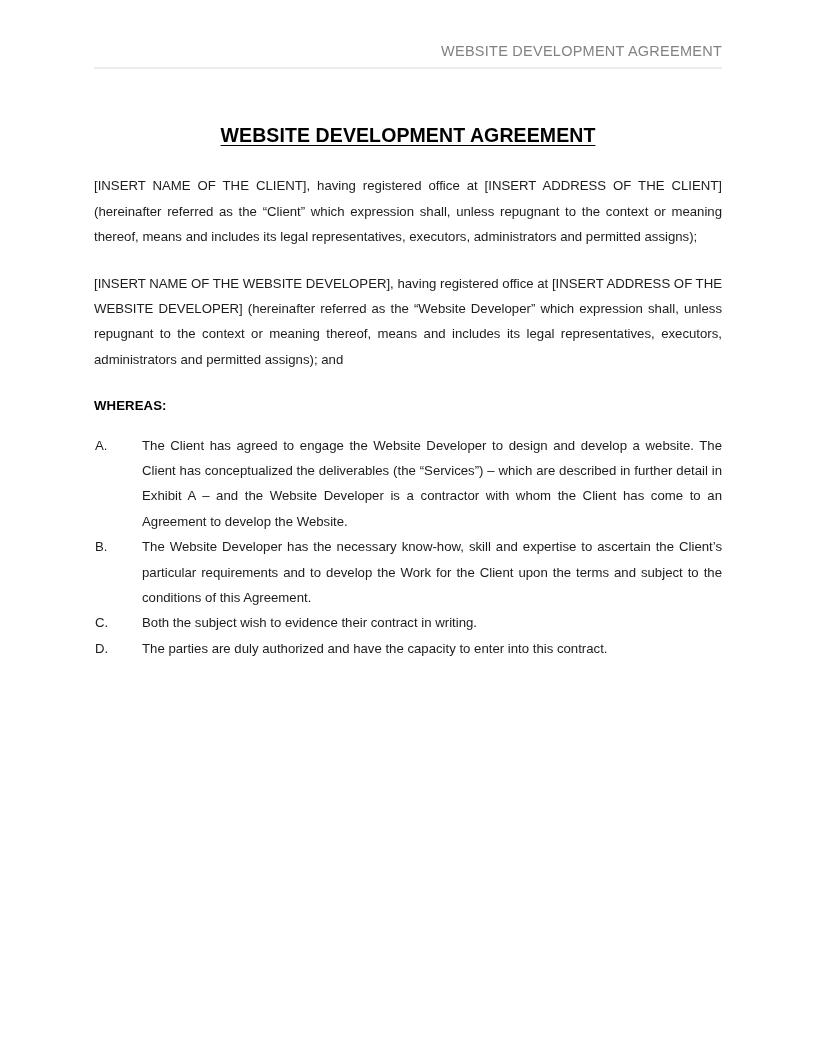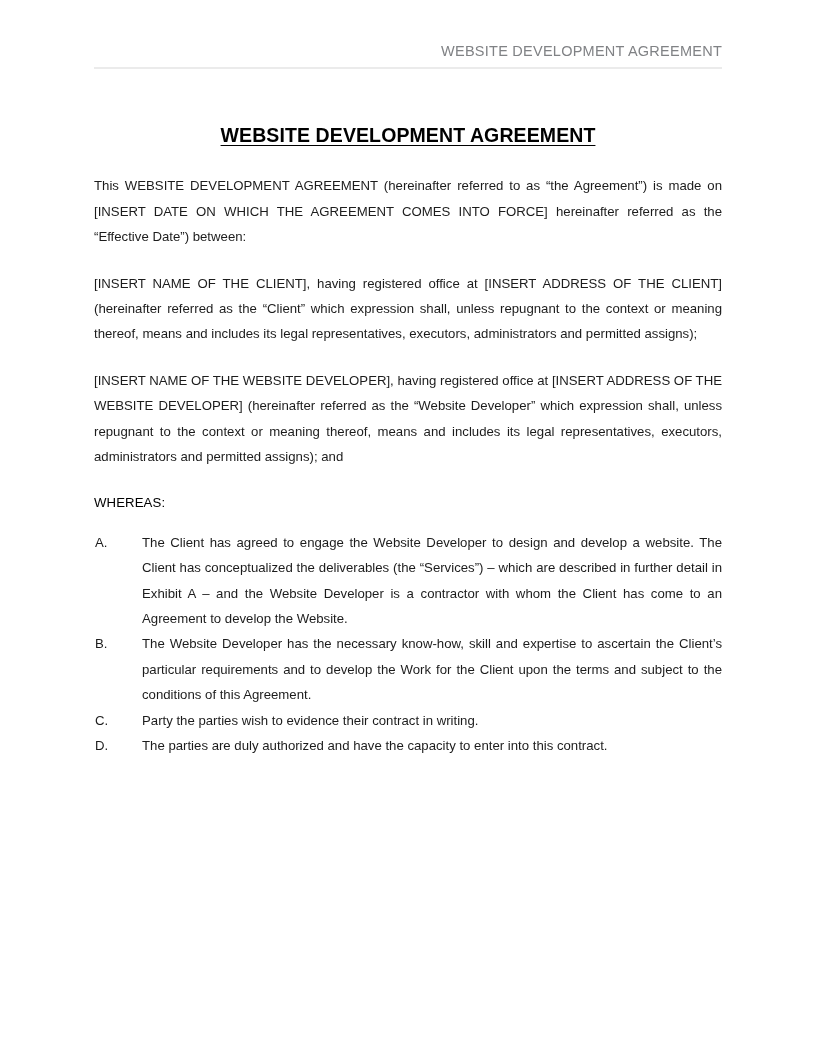--- a/index.html
+++ b/index.html
@@ -65,21 +65,21 @@
     line-height: 25.4px;
     color: #1c1c1c;
     text-align: justify;
     text-justify: inter-word;
   }
   p.para:last-child { margin-bottom: 0; }
 
   .whereas {
     margin: 0 0 14px 0;
     font-size: 13.2px;
-    font-weight: normal;
+    font-weight: bold;
     line-height: 25.4px;
     color: #000000;
     letter-spacing: 0.1px;
   }
 
   
   .lettered-list {
     margin: 0;
     padding: 0;
     list-style: none;
@@ -130,41 +130,40 @@
 <div class="page">
 
   <div class="doc-header">
     <div class="doc-header-text">WEBSITE DEVELOPMENT AGREEMENT</div>
   </div>
 
   <div class="doc-body">
 
     <h1 class="doc-title"><span class="ul">WEBSITE DEVELOPMENT AGREEMENT</span></h1>
 
-    <p class="para">This WEBSITE DEVELOPMENT AGREEMENT (hereinafter referred to as “the Agreement”) is made on [INSERT DATE ON WHICH THE AGREEMENT COMES INTO FORCE] hereinafter referred as the “Effective Date”) between:</p>
 
     <p class="para">[INSERT NAME OF THE CLIENT], having registered office at [INSERT ADDRESS OF THE CLIENT] (hereinafter referred as the “Client” which expression shall, unless repugnant to the context or meaning thereof, means and includes its legal representatives, executors, administrators and permitted assigns);</p>
 
     <p class="para">[INSERT NAME OF THE WEBSITE DEVELOPER], having registered office at [INSERT ADDRESS OF THE WEBSITE DEVELOPER] (hereinafter referred as the “Website Developer” which expression shall, unless repugnant to the context or meaning thereof, means and includes its legal representatives, executors, administrators and permitted assigns); and</p>
 
 
     <div class="whereas">WHEREAS:</div>
 
     <ol class="lettered-list">
       <li>
         <span class="marker">A.</span>
         <span class="item-text">The Client has agreed to engage the Website Developer to design and develop a website. The Client has conceptualized the deliverables (the “Services”) – which are described in further detail in Exhibit A – and the Website Developer is a contractor with whom the Client has come to an Agreement to develop the Website.</span>
       </li>
       <li>
         <span class="marker">B.</span>
         <span class="item-text">The Website Developer has the necessary know-how, skill and expertise to ascertain the Client’s particular requirements and to develop the Work for the Client upon the terms and subject to the conditions of this Agreement.</span>
       </li>
       <li>
         <span class="marker">C.</span>
-        <span class="item-text">Party the parties wish to evidence their contract in writing.</span>
+        <span class="item-text">Both the subject wish to evidence their contract in writing.</span>
       </li>
       <li>
         <span class="marker">D.</span>
         <span class="item-text">The parties are duly authorized and have the capacity to enter into this contract.</span>
       </li>
     </ol>
   </div>
 
   <div class="doc-footer">
     <span class="bar">|</span><span>1</span>

